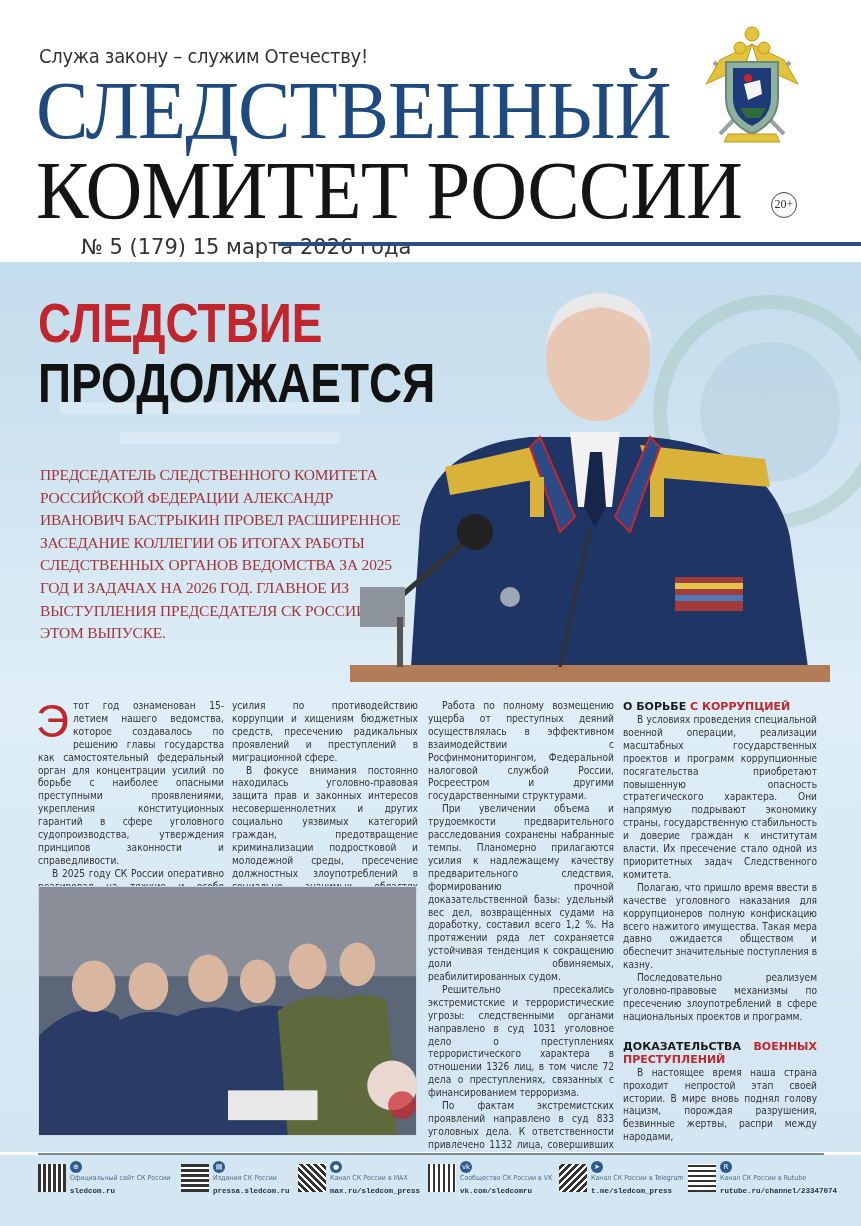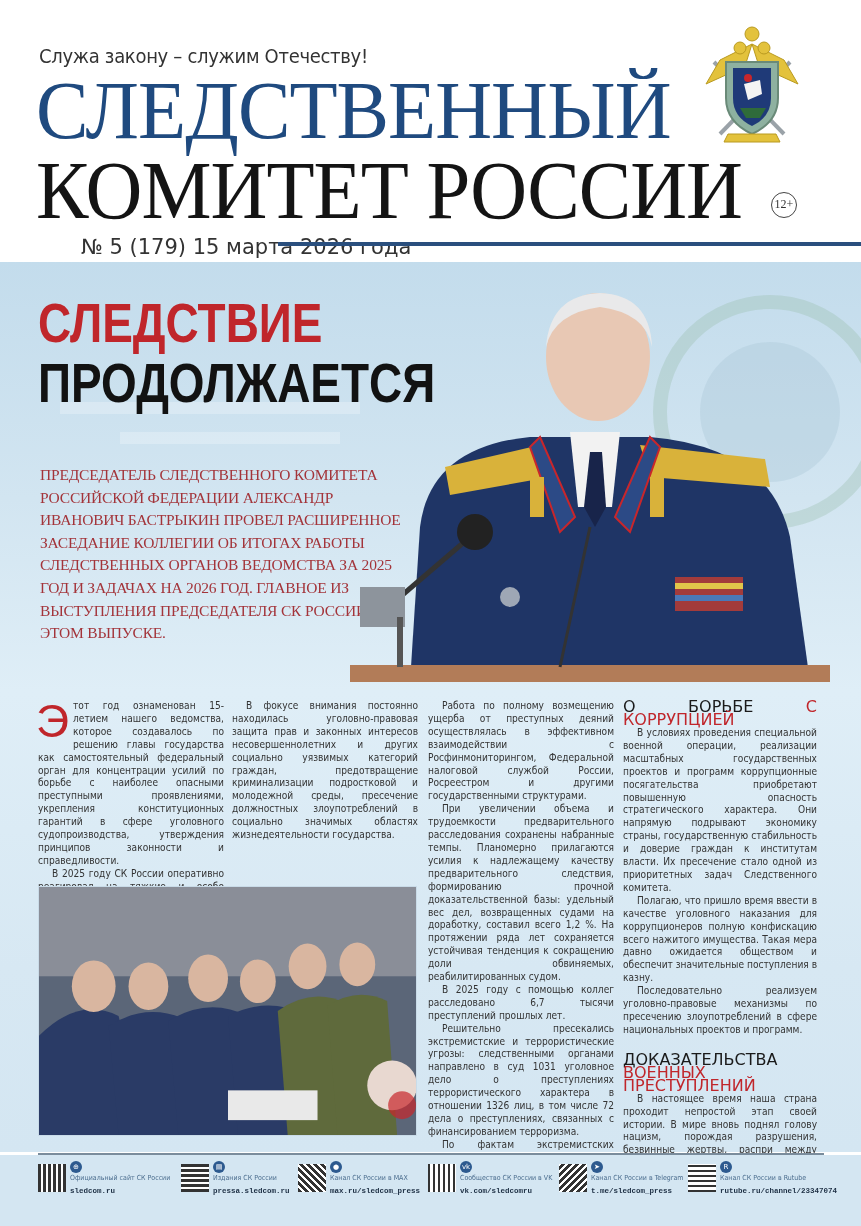--- a/index.html
+++ b/index.html
@@ -29,21 +29,21 @@
   .article { position: absolute; left: 0; top: 692px; width: 861px; height: 460px;
     background: linear-gradient(180deg, #dfeef7 0%, #d7e8f3 60%, #d4e6f2 100%); }
   .col { position: absolute; top: 8px; font-family: "DejaVu Sans Condensed", "DejaVu Sans", sans-serif; font-size: 10.1px; line-height: 12.9px; color: #333; text-align: justify; hyphens: auto; }
   .col p { text-indent: 14px; }
   .col p.first { text-indent: 0; }
   .c1 { left: 38px; width: 186px; }
   .c2 { left: 232px; width: 186px; }
   .c3 { left: 428px; width: 186px; }
   .c4 { left: 623px; width: 194px; }
   .dropcap { float: left; font-family: "Liberation Sans", sans-serif; font-size: 46px; line-height: 38px; color: #c0262b; margin: 2px 4px 0 -2px; }
-  .subhead { font-family: "DejaVu Sans", sans-serif; font-weight: normal; font-size: 16px; line-height: 13px; color: #1a1a1a; text-transform: uppercase; margin: 0 0 1px 0; text-indent: 0 !important; }
+  .subhead { font-family: "DejaVu Sans", sans-serif; font-weight: bold; font-size: 11px; line-height: 13px; color: #1a1a1a; text-transform: uppercase; margin: 0 0 1px 0; text-indent: 0 !important; }
   .subhead .red { color: #c0262b; }
   .subhead.spaced { margin-top: 16px; }
   .cont { text-align: right; font-style: italic; margin-top: 14px; color: #333; }
   .cont .arrows { color: #c0262b; font-style: normal; font-weight: bold; margin-left: 6px; letter-spacing: -2px; }
   .photo { position: absolute; left: 38px; top: 194px; width: 379px; height: 250px; overflow: hidden; border: 1px solid #c9dbe8; }
 
   
   .footer-rule { position: absolute; left: 38px; top: 1153px; width: 786px; height: 1.5px; background: #7a8c9c; }
   .footer { position: absolute; left: 0; top: 1155px; width: 861px; height: 71px; background: #d4e6f2; }
   .link { position: absolute; top: 6px; height: 32px; }
@@ -52,21 +52,21 @@
   .link .lbl { position: absolute; left: 32px; top: 13px; white-space: nowrap; font-family: "DejaVu Sans Condensed", "DejaVu Sans", sans-serif; font-size: 7px; color: #4b6d8e; }
   .link .url { position: absolute; left: 32px; top: 26px; white-space: nowrap; font-family: Liberation Mono, monospace; font-size: 7.5px; font-weight: bold; color: #1d2f44; }
 </style>
 </head>
 <body>
 
 <div class="masthead">
   <div class="motto">Служа закону – служим Отечеству!</div>
   <div class="title1">СЛЕДСТВЕННЫЙ</div>
   <div class="title2">КОМИТЕТ РОССИИ</div>
-  <div class="age">12+</div>
+  <div class="age">20+</div>
   <div class="issue">№ 5 (179) 15 марта 2026 года</div>
   <div class="issue-rule"></div>
 
   <svg class="emblem" viewBox="0 0 104 128">
 
     <line x1="14" y1="40" x2="84" y2="112" stroke="#9aa2a8" stroke-width="4"></line>
     <line x1="90" y1="40" x2="20" y2="112" stroke="#9aa2a8" stroke-width="4"></line>
 
     <path d="M52 22 L20 38 L6 62 L28 52 L40 60 Z" fill="#e3c23c" stroke="#b99a20" stroke-width="1"></path>
     <path d="M52 22 L84 38 L98 62 L76 52 L64 60 Z" fill="#e3c23c" stroke="#b99a20" stroke-width="1"></path>
@@ -133,27 +133,27 @@
   </svg>
 </div>
 
 <div class="article">
   <div class="col c1">
     <p class="first"><span class="dropcap">Э</span><span>тот год ознаменован 15-летием нашего ведомства, которое создавалось по решению главы государства как самостоятельный федеральный орган для концентрации усилий по борьбе с наиболее опасными преступными проявлениями, укрепления конституционных гарантий в сфере уголовного судопроизводства, утверждения принципов законности и справедливости.</span></p>
     <p>В 2025 году СК России оперативно реагировал на тяжкие и особо тяжкие преступления, прилагал необходимые</p>
   </div>
 
   <div class="col c2">
+    <p class="first">усилия по противодействию коррупции и хищениям бюджетных средств, пресечению радикальных проявлений и преступлений в миграционной сфере.</p>
     <p>В фокусе внимания постоянно находилась уголовно-правовая защита прав и законных интересов несовершеннолетних и других социально уязвимых категорий граждан, предотвращение криминализации подростковой и молодежной среды, пресечение должностных злоупотреблений в социально значимых областях жизнедеятельности государства.</p>
   </div>
 
   <div class="col c3">
     <p>Работа по полному возмещению ущерба от преступных деяний осуществлялась в эффективном взаимодействии с Росфинмониторингом, Федеральной налоговой службой России, Росреестром и другими государственными структурами.</p>
     <p>При увеличении объема и трудоемкости предварительного расследования сохранены набранные темпы. Планомерно прилагаются усилия к надлежащему качеству предварительного следствия, формированию прочной доказательственной базы: удельный вес дел, возвращенных судами на доработку, составил всего 1,2 %. На протяжении ряда лет сохраняется устойчивая тенденция к сокращению доли обвиняемых, реабилитированных судом.</p>
-    <p>В 2025 году с помощью коллег расследовано 6,7 тысячи преступлений прошлых лет.</p>
     <p>Решительно пресекались экстремистские и террористические угрозы: следственными органами направлено в суд 1031 уголовное дело о преступлениях террористического характера в отношении 1326 лиц, в том числе 72 дела о преступлениях, связанных с финансированием терроризма.</p>
     <p>По фактам экстремистских проявлений направлено в суд 833 уголовных дела. К ответственности привлечено 1132 лица, совершивших преступления такого рода.</p>
   </div>
 
   <div class="col c4">
     <p class="subhead"><span>О борьбе </span><span class="red">с коррупцией</span></p>
     <p>В условиях проведения специальной военной операции, реализации масштабных государственных проектов и программ коррупционные посягательства приобретают повышенную опасность стратегического характера. Они напрямую подрывают экономику страны, государственную стабильность и доверие граждан к институтам власти. Их пресечение стало одной из приоритетных задач Следственного комитета.</p>
     <p>Полагаю, что пришло время ввести в качестве уголовного наказания для коррупционеров полную конфискацию всего нажитого имущества. Такая мера давно ожидается обществом и обеспечит значительные поступления в казну.</p>
     <p>Последовательно реализуем уголовно-правовые механизмы по пресечению злоупотреблений в сфере национальных проектов и программ.</p>
     <p class="subhead spaced"><span>Доказательства </span><span class="red">военных преступлений</span></p>

